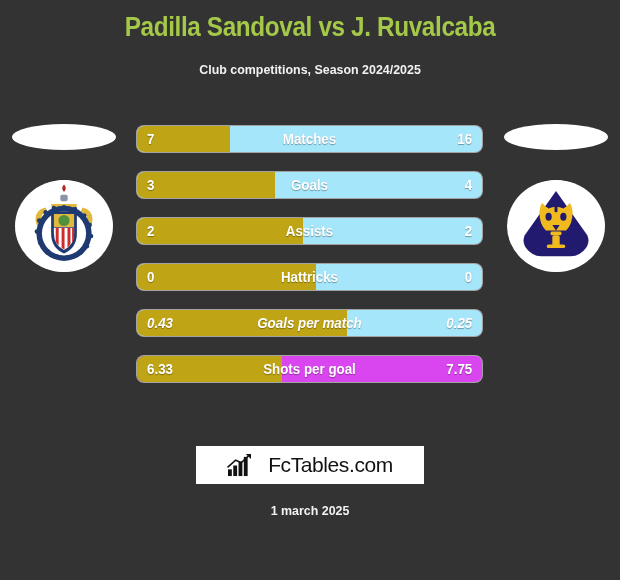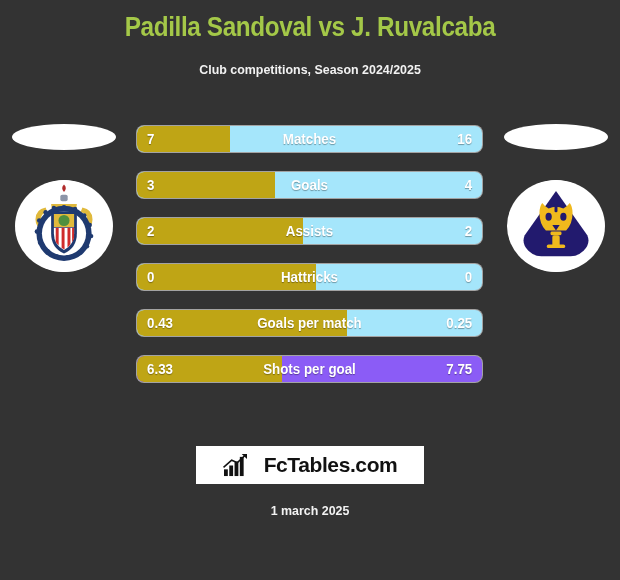--- a/index.html
+++ b/index.html
@@ -134,21 +134,21 @@
     height: 38px;
     background: #ffffff;
     display: flex;
     align-items: center;
     justify-content: center;
     gap: 5px;
   }
   .brand-icon { width: 25px; height: 23px; display: block; }
   .brand-text {
     font-size: 21px;
-    font-weight: bold;
+    font-weight: normal;
     color: #111111;
     letter-spacing: -0.4px;
     white-space: nowrap;
     margin-left: 11px;
   }
   .date {
     position: absolute;
     left: 0;
     top: 503px;
     width: 620px;
@@ -248,27 +248,27 @@
         <span class="val home">2</span>
         <span class="label">Assists</span>
         <span class="val away">2</span>
       </div>
       <div class="bar-row" style="background: rgb(165, 230, 251);">
         <div class="bar-fill" style="width: 52%; background: rgb(191, 165, 21);"></div>
         <span class="val home">0</span>
         <span class="label">Hattricks</span>
         <span class="val away">0</span>
       </div>
-      <div class="bar-row" style="background: rgb(165, 230, 251);">
+      <div class="bar-row" style="background: rgb(165, 230, 251); font-style: italic;">
         <div class="bar-fill" style="width: 61%; background: rgb(191, 165, 21);"></div>
         <span class="val home">0.43</span>
         <span class="label">Goals per match</span>
         <span class="val away">0.25</span>
       </div>
-      <div class="bar-row" style="background: #8b5cf6;">
+      <div class="bar-row" style="background: #d946ef;">
         <div class="bar-fill" style="width: 42%; background: rgb(191, 165, 21);"></div>
         <span class="val home">6.33</span>
         <span class="label">Shots per goal</span>
         <span class="val away">7.75</span>
       </div>
     </div>
 
   <div class="brand">
     <svg class="brand-icon" viewBox="0 0 26 24">
       <g fill="#111111">

